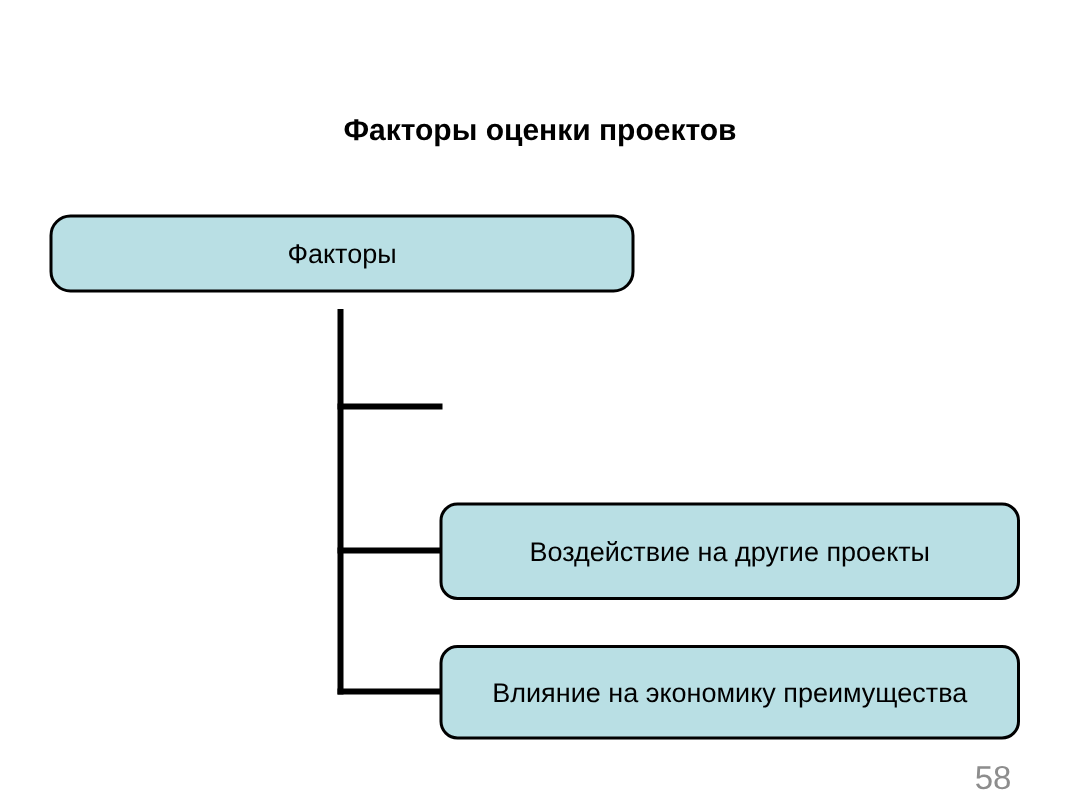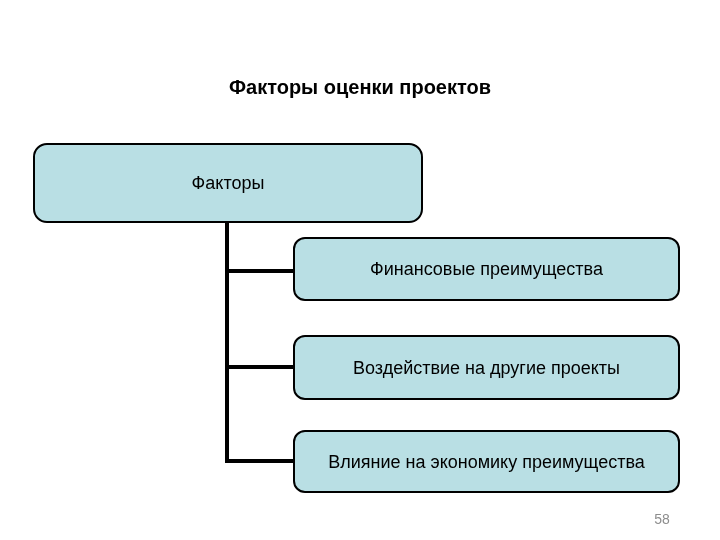--- a/index.html
+++ b/index.html
@@ -54,21 +54,21 @@
     line-height: 22px;
     color: #000000;
     white-space: nowrap;
     z-index: 3;
   }
 
   #node-root {
     left: 33px;
     top: 125px;
     width: 390px;
-    height: 80px;
+    height: 52px;
     border-radius: 14px;
   }
 
   #node-financial {
     left: 293px;
     top: 219px;
     width: 387px;
     height: 64px;
   }
 
@@ -111,40 +111,39 @@
   #branch-2 { top: 347px; }
   #branch-3 { top: 441px; }
 
   
   .page-number {
     position: absolute;
     left: 640px;
     top: 490px;
     width: 44px;
     text-align: center;
-    font-size: 14px;
+    font-size: 22px;
     line-height: 22px;
     color: #8d8d8d;
   }
 </style>
 </head>
 <body>
 
 <div id="slide">
 
   <div class="slide-title">Факторы оценки проектов</div>
 
   <div class="connector" id="trunk"></div>
   <div class="connector branch" id="branch-1"></div>
   <div class="connector branch" id="branch-2"></div>
   <div class="connector branch" id="branch-3"></div>
 
   <div class="node" id="node-root">Факторы</div>
 
-  <div class="node" id="node-financial">Финансовые преимущества</div>
 
   <div class="node" id="node-impact">Воздействие на другие проекты</div>
 
   <div class="node" id="node-economy">Влияние на экономику преимущества</div>
 
   <div class="page-number">58</div>
 
 </div>
 
 </body></html>

